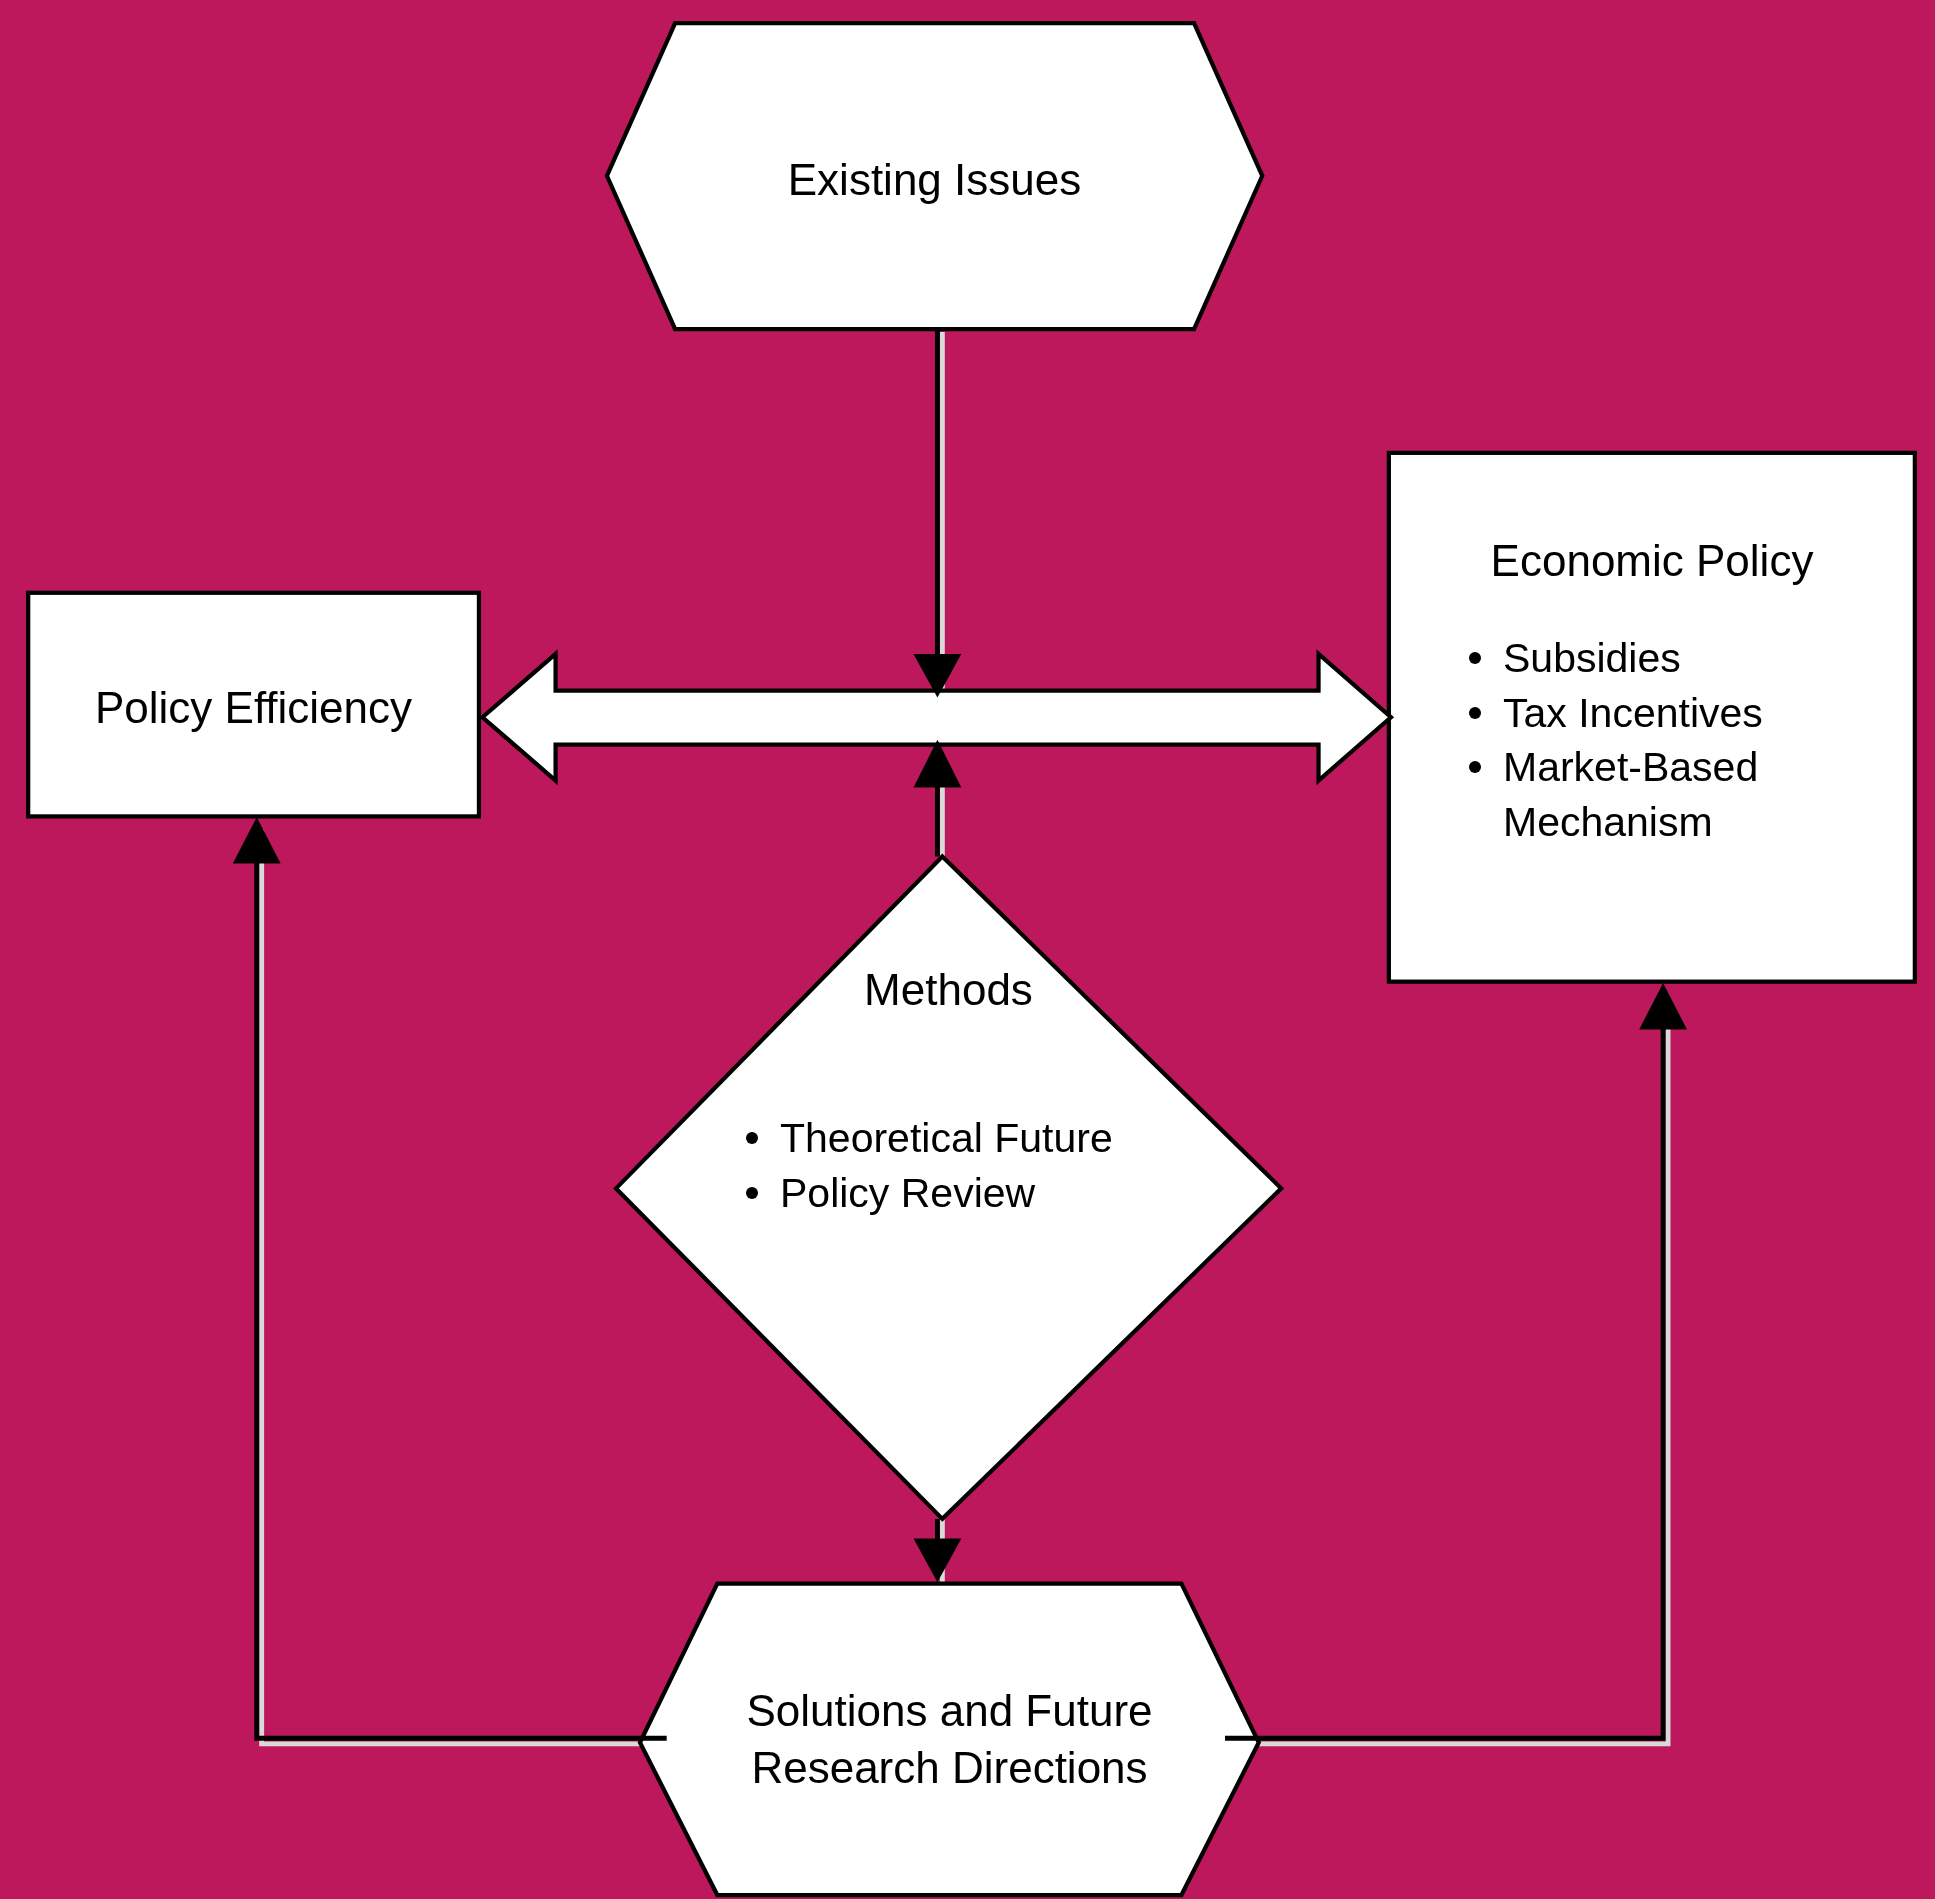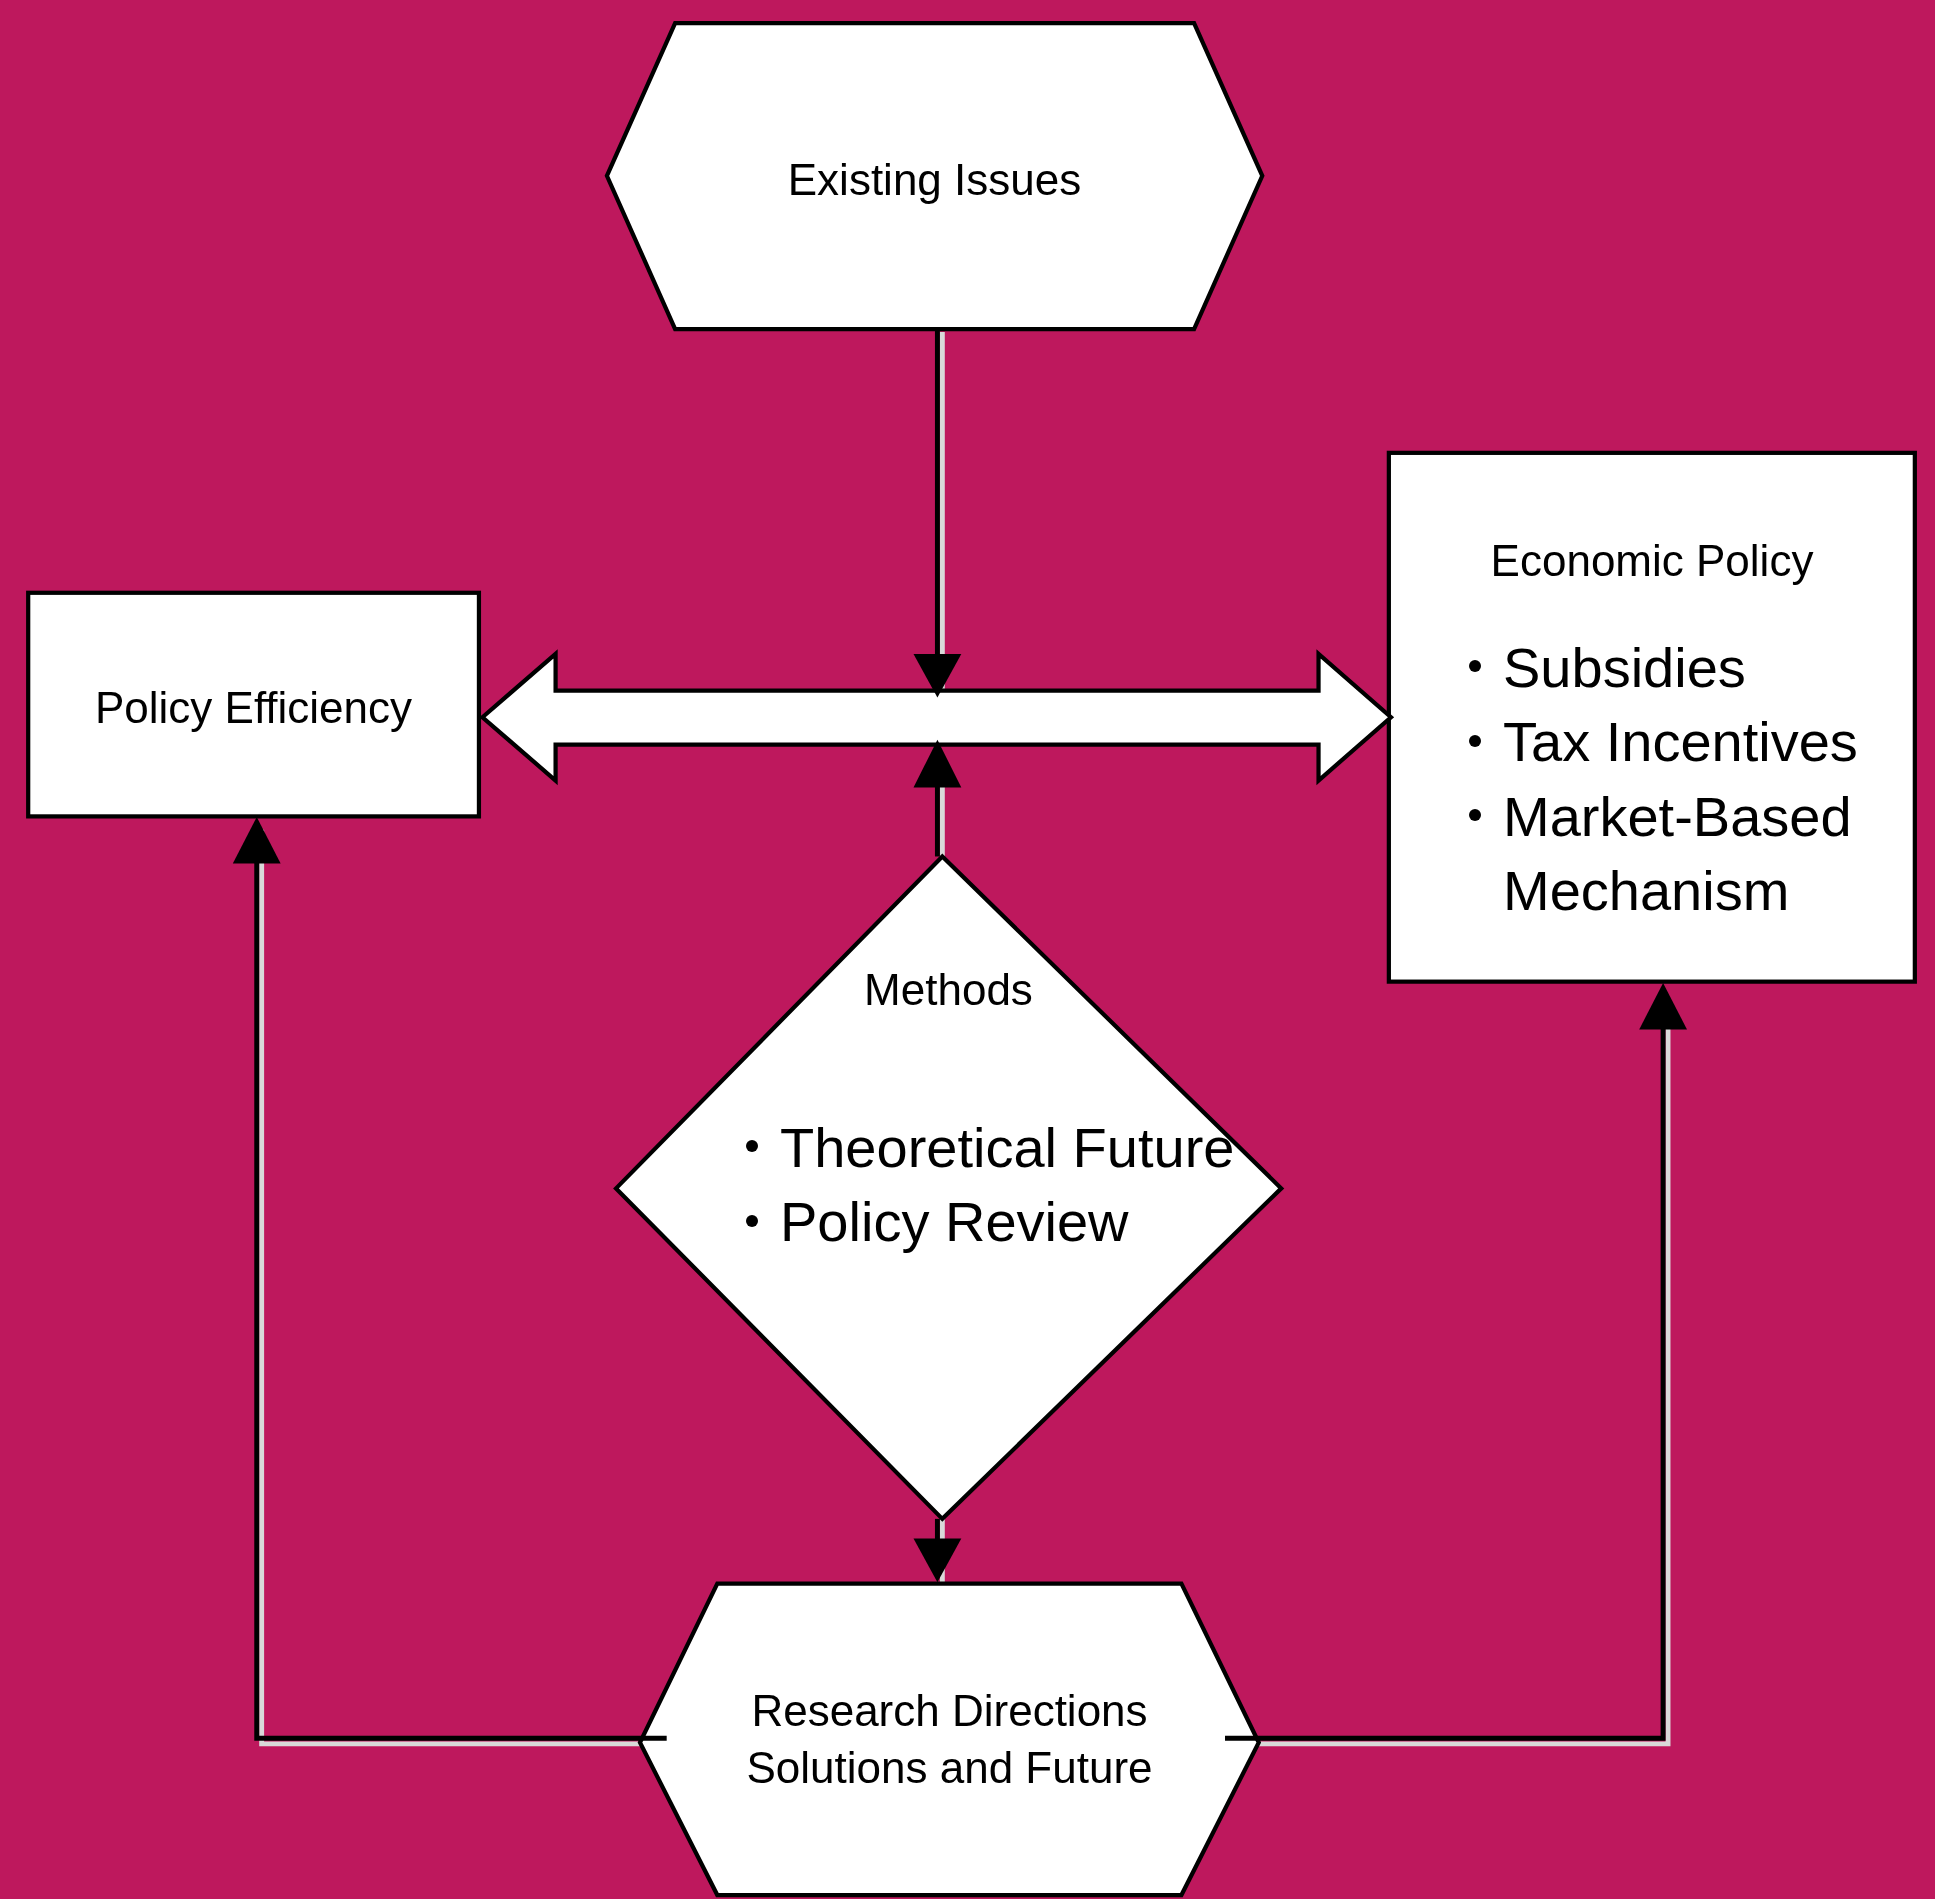--- a/index.html
+++ b/index.html
@@ -56,21 +56,21 @@
   }
   .node-title-multi {
     font-size: 44px;
     line-height: 1.30;
     text-align: center;
   }
   .bullet-list {
     list-style: none;
     margin: 0;
     padding: 0;
-    font-size: 56px;
+    font-size: 41px;
     line-height: 1.33;
   }
   .bullet-list li {
     position: relative;
     padding-left: 44px;
     text-align: left;
   }
   .bullet-list li::before {
     content: "";
     position: absolute;
@@ -150,18 +150,18 @@
   </ul>
 
   <div class="txt node-title" style="left:616px; top:963px; width:665px;text-align:center;">Methods</div>
 
   <ul class="txt bullet-list" style="left:736px; top:1111px; width:555px;">
     <li>Theoretical Future</li>
     <li>Policy Review</li>
   </ul>
 
   <div class="txt node-title-multi" style="left:640px; top:1682px; width:619px;">
+    <div>Solutions and Future</div>
     <div>Research Directions</div>
-    <div>Solutions and Future</div>
   </div>
 
 </div>
 
 
 </body></html>

